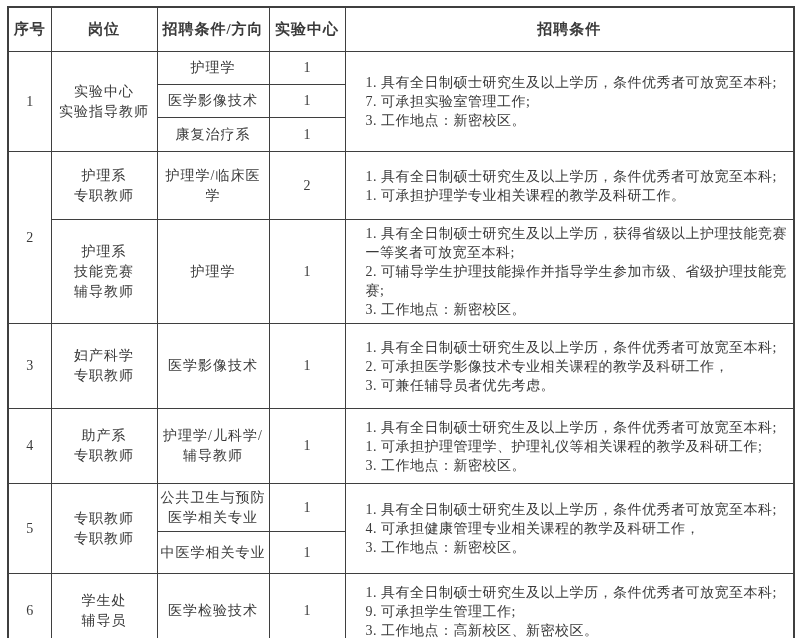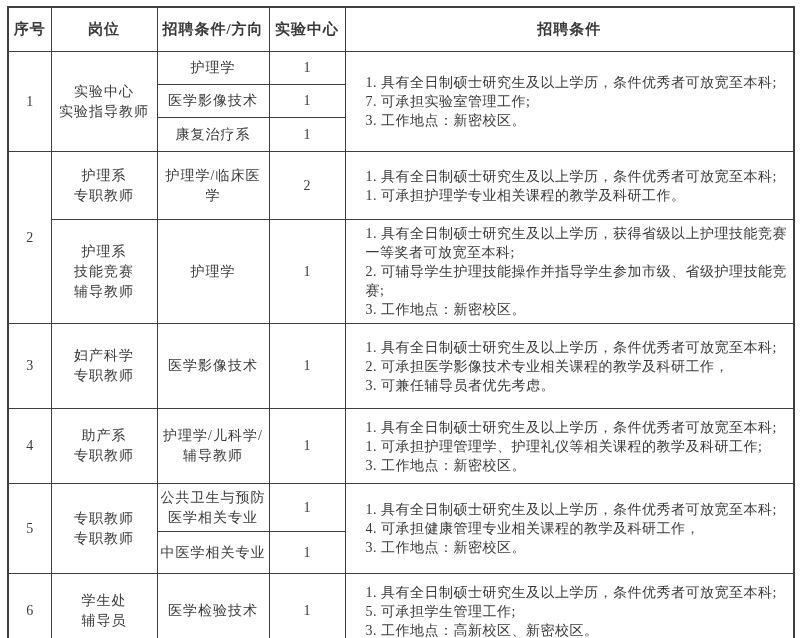--- a/index.html
+++ b/index.html
@@ -167,18 +167,18 @@
     <td class="pos">
       <div>学生处</div>
       <div>辅导员</div>
     </td>
     <td class="major">
       <div>医学检验技术</div>
     </td>
     <td class="num">1</td>
     <td class="cond">
       <div>1. 具有全日制硕士研究生及以上学历，条件优秀者可放宽至本科;</div>
-      <div>5. 可承担学生管理工作;</div>
+      <div>9. 可承担学生管理工作;</div>
       <div>3. 工作地点：高新校区、新密校区。</div>
     </td>
   </tr>
 </tbody>
   </table>
 
 </body></html>

